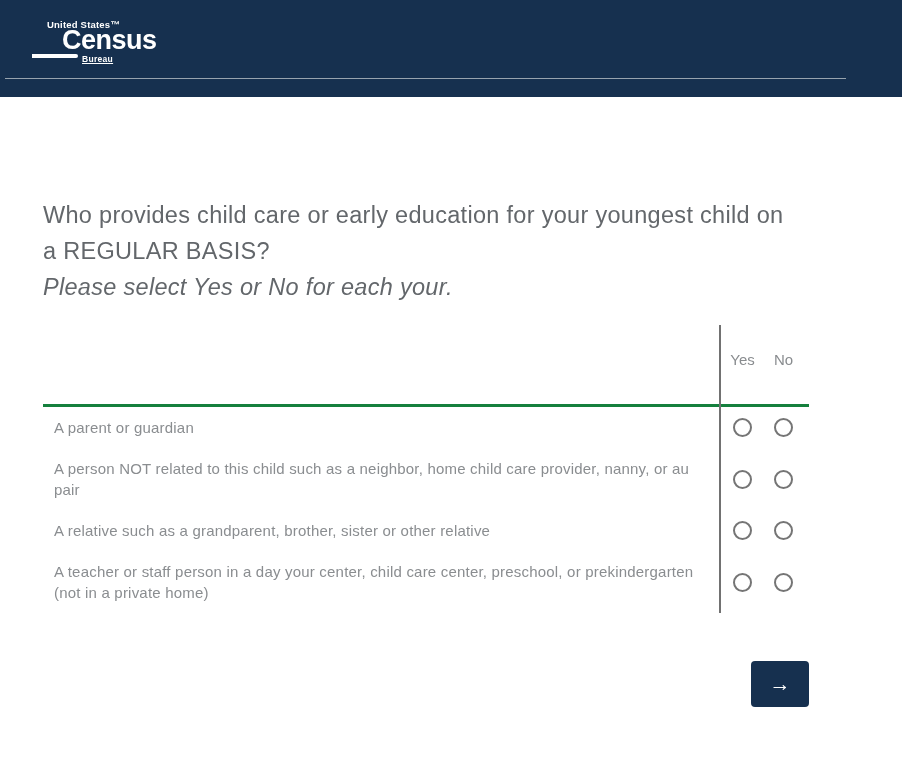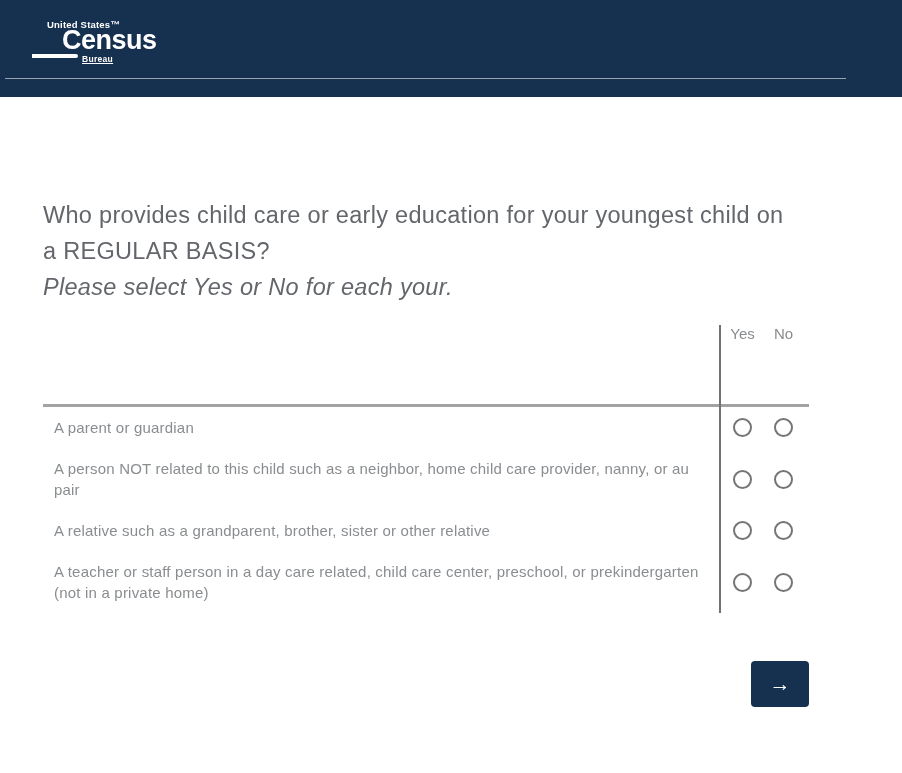--- a/index.html
+++ b/index.html
@@ -84,23 +84,23 @@
     width: 766px; 
   }
   .matrix-vline {
     position: absolute;
     left: 676px; top: 0; bottom: 0;
     width: 2px;
     background: #717171;
   }
   .matrix-head {
     display: flex;
-    align-items: flex-start;
+    align-items: center;
     height: 82px;
-    border-bottom: 3px solid #a3a3a3;
+    border-bottom: 3px solid #15803d;
     padding-bottom: 10px;
   }
   .matrix-head .spacer { width: 676px; }
   .choice-cols {
     display: flex;
     gap: 22px;
     padding-left: 14px;
   }
   .col-head {
     width: 19px;
@@ -206,21 +206,21 @@
 
     <div class="matrix-row">
       <div class="row-label">A relative such as a grandparent, brother, sister or other relative</div>
       <div class="row-choices">
         <span class="radio" role="radio" aria-checked="false"></span>
         <span class="radio" role="radio" aria-checked="false"></span>
       </div>
     </div>
 
     <div class="matrix-row">
-      <div class="row-label">A teacher or staff person in a day care related, child care center, preschool, or prekindergarten (not in a private home)</div>
+      <div class="row-label">A teacher or staff person in a day your center, child care center, preschool, or prekindergarten (not in a private home)</div>
       <div class="row-choices">
         <span class="radio" role="radio" aria-checked="false"></span>
         <span class="radio" role="radio" aria-checked="false"></span>
       </div>
     </div>
   </div>
 </div>
 
 <div class="footer">
   <button class="next-button">

